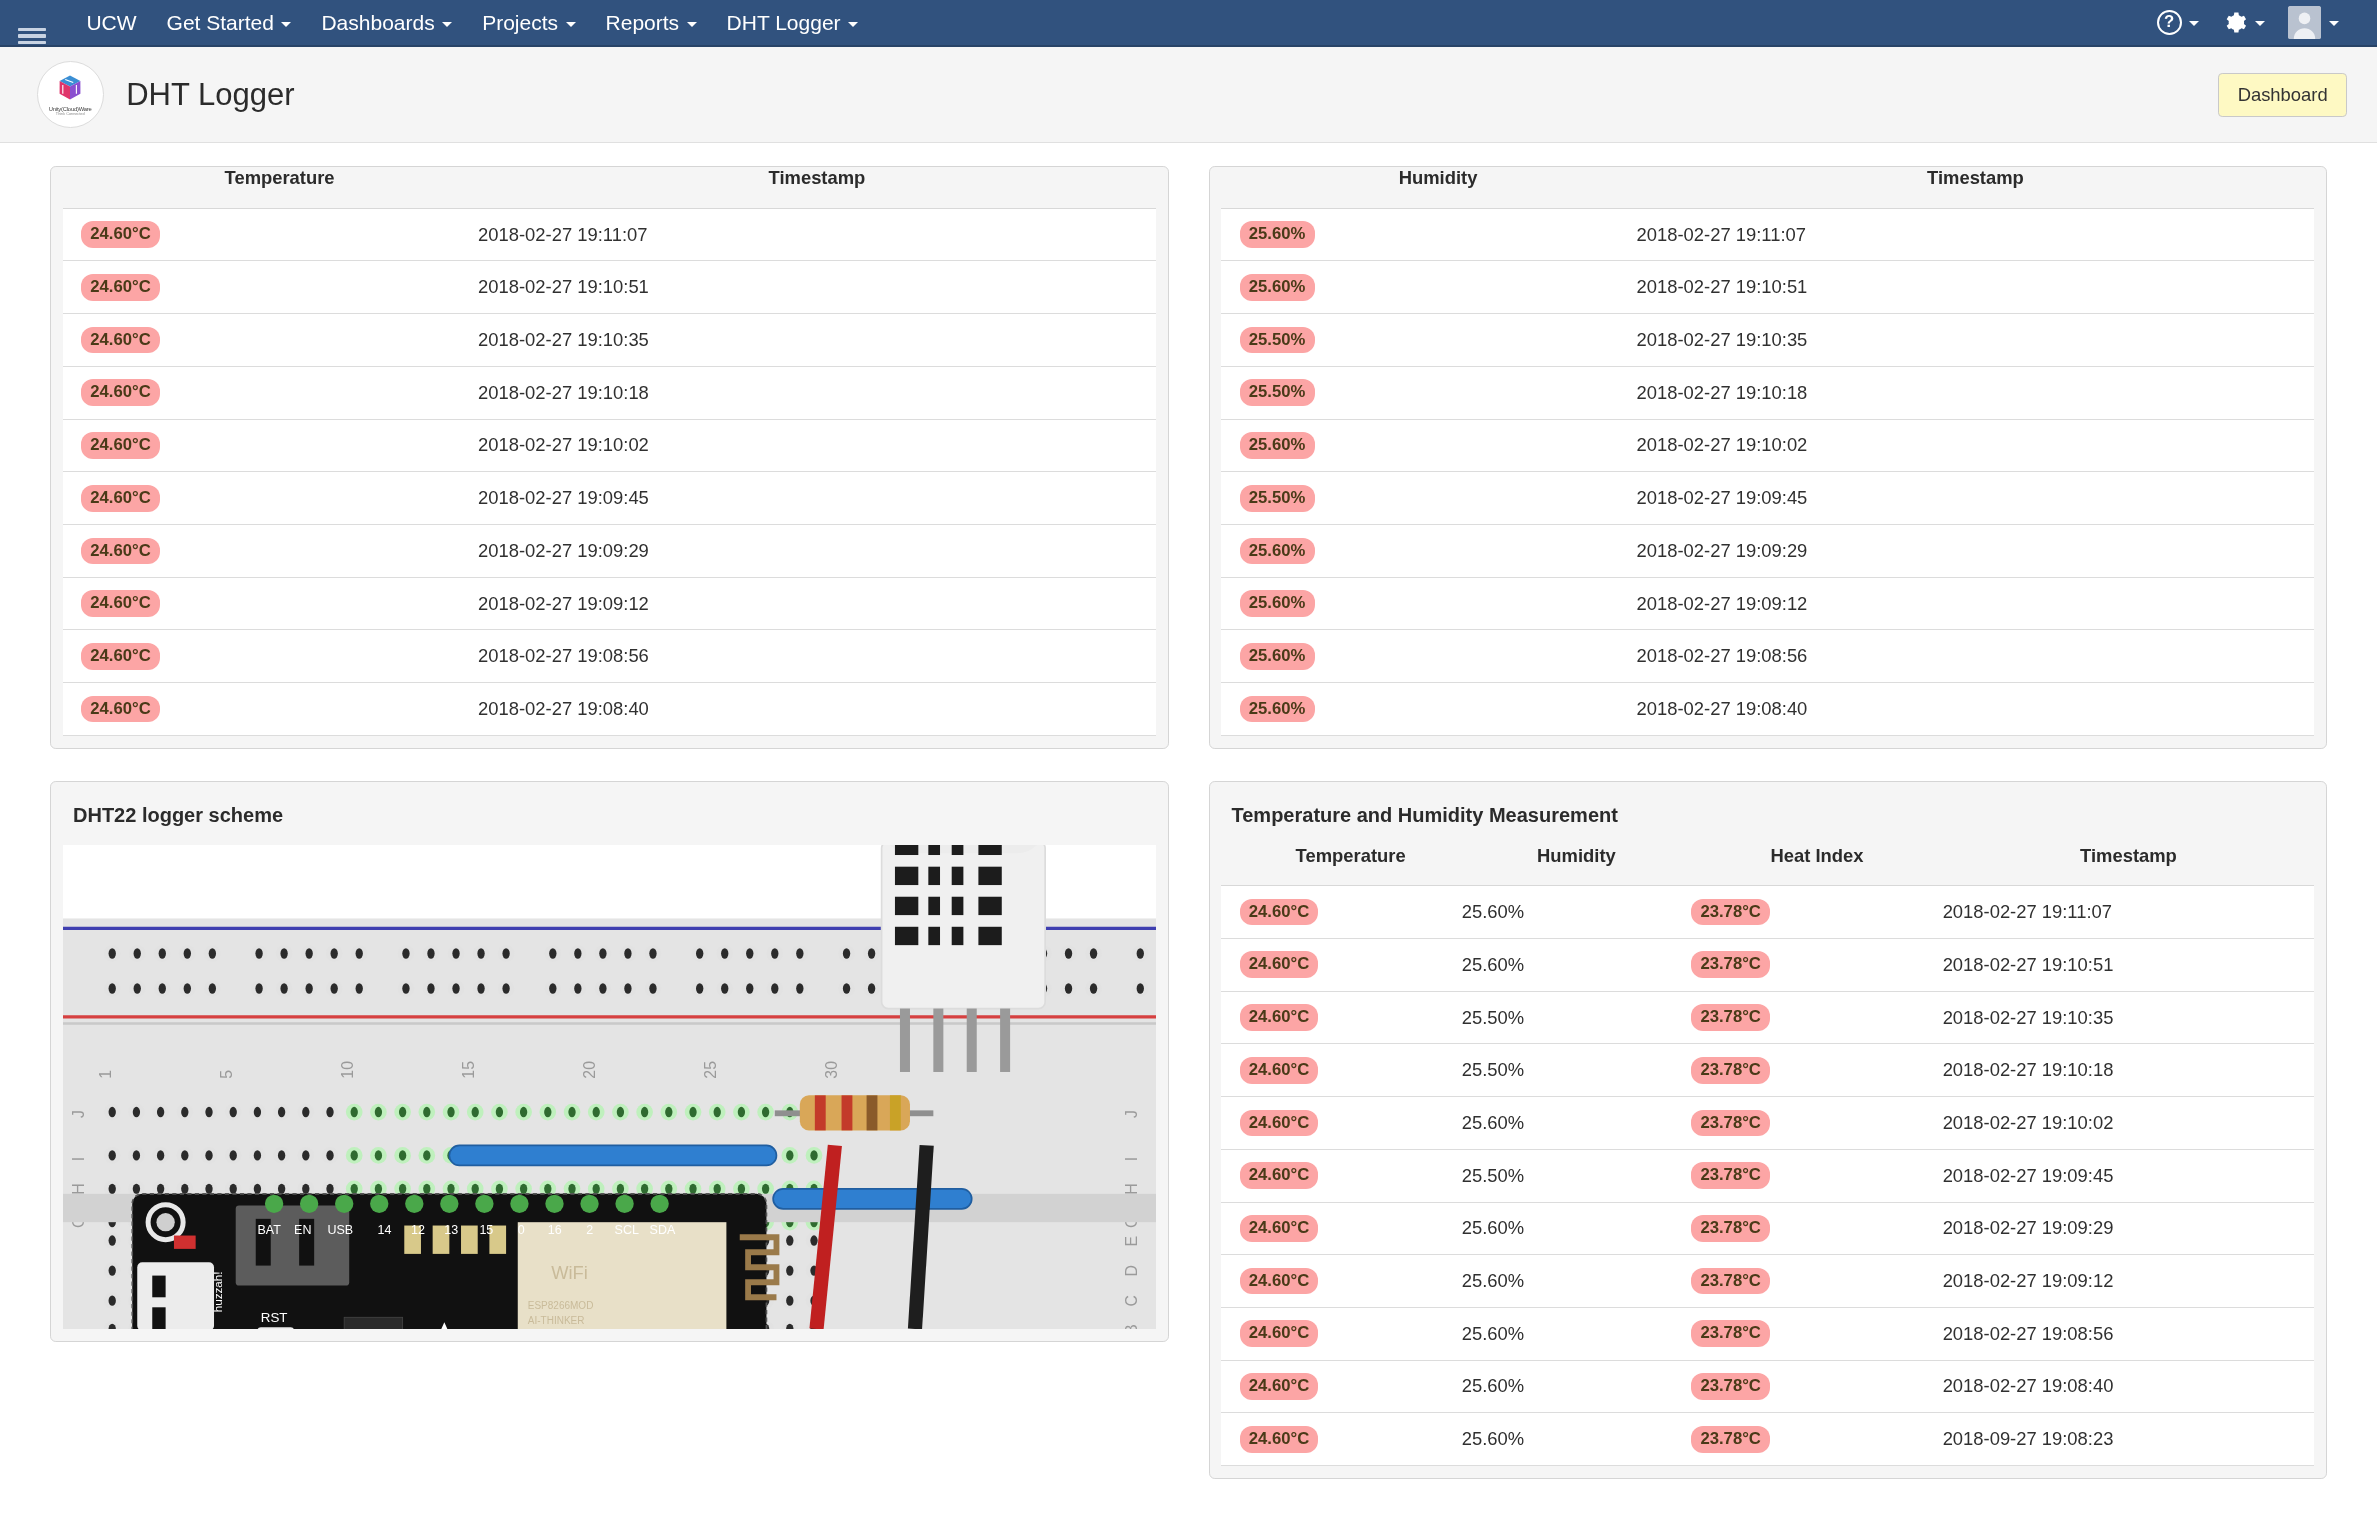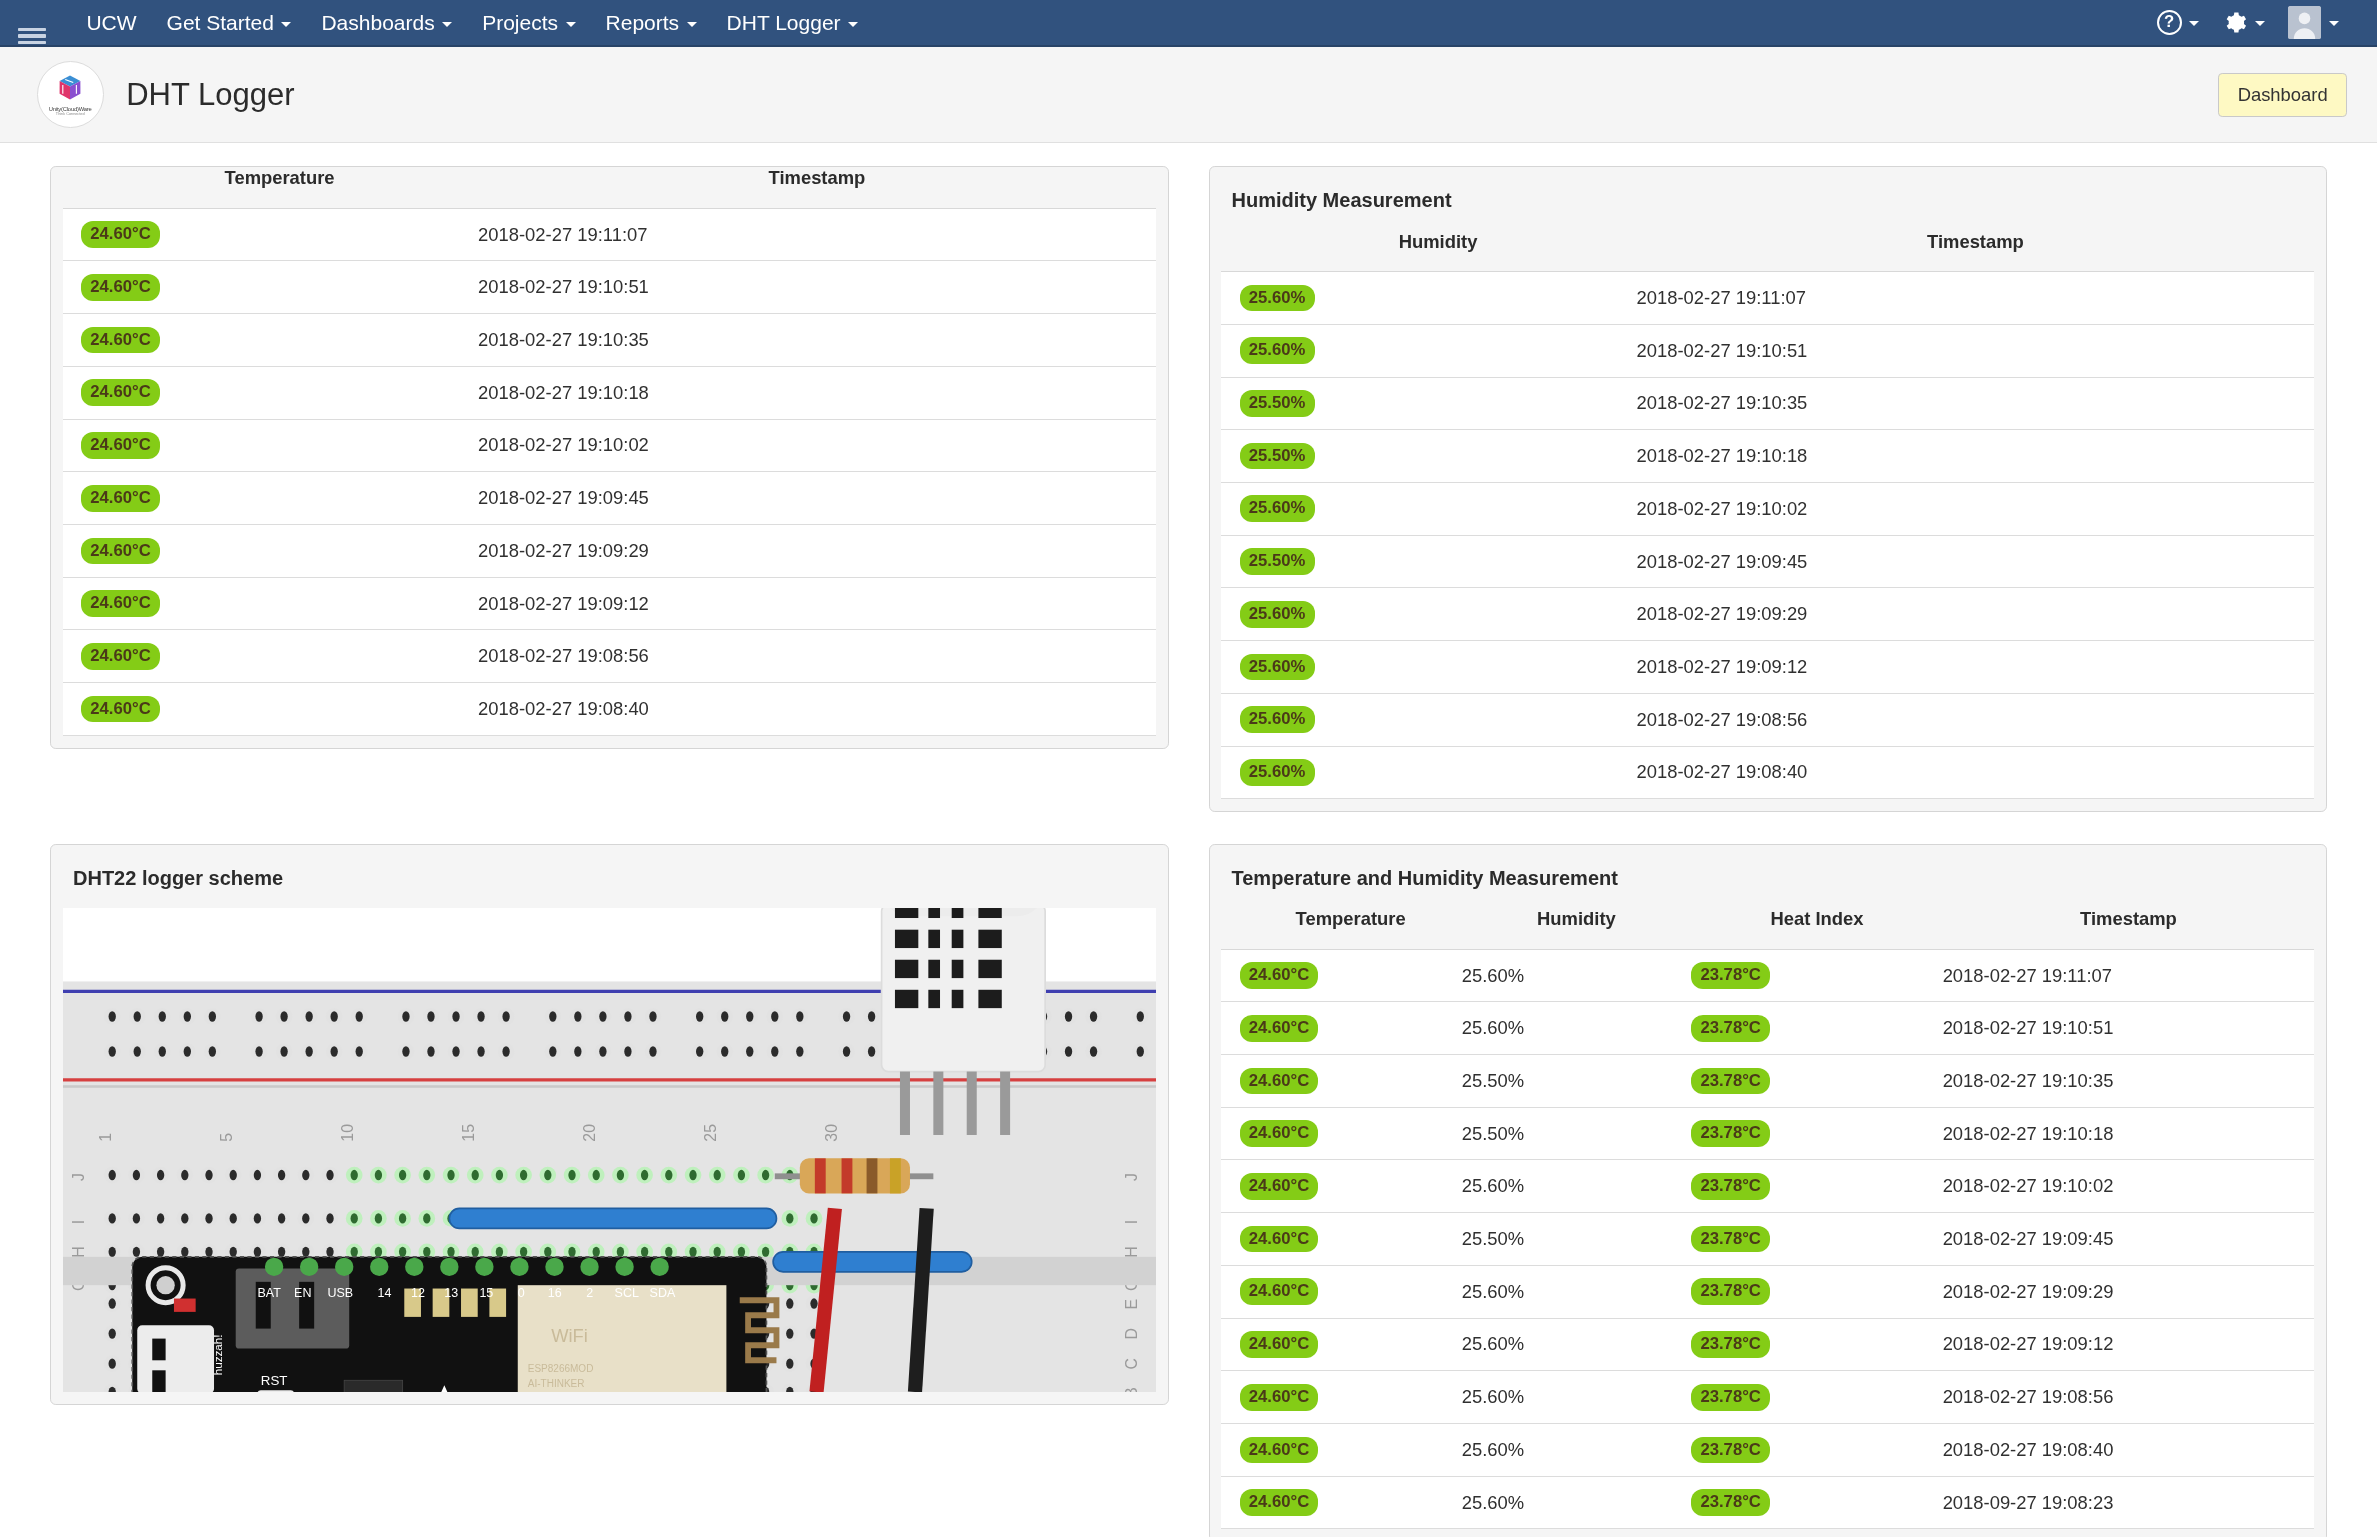--- a/index.html
+++ b/index.html
@@ -147,21 +147,21 @@
     font-size: 18.4px;
     color: #303030;
     padding: 12.5px 0;
     border-bottom: 1.7px solid #dcdcdc;
     background: #ffffff;
   }
   table.data tbody tr:last-child td { border-bottom: 1.7px solid #dcdcdc; }
 
   .badge {
     display: inline-block;
-    background: #84cc16;
+    background: #fca5a5;
     color: #4a3a18;
     font-size: 16.7px;
     font-weight: bold;
     border-radius: 12px;
     padding: 5px 9.2px;
     line-height: 1;
     white-space: nowrap;
   }
 
   
@@ -325,21 +325,20 @@
                   <td>2018-02-27 19:08:40</td>
                 </tr>
               </tbody>
           </table>
         </div>
       </div>
     </div>
 
     <div class="col">
       <div class="card">
-        <div class="card-title">Humidity Measurement</div>
         <div class="table-wrap">
           <table class="data">
             <colgroup>
                 <col class="w-temp">
                 <col class="w-ts">
               </colgroup>
             <thead>
               <tr>
                 <th>Humidity</th>
                 <th>Timestamp</th>

